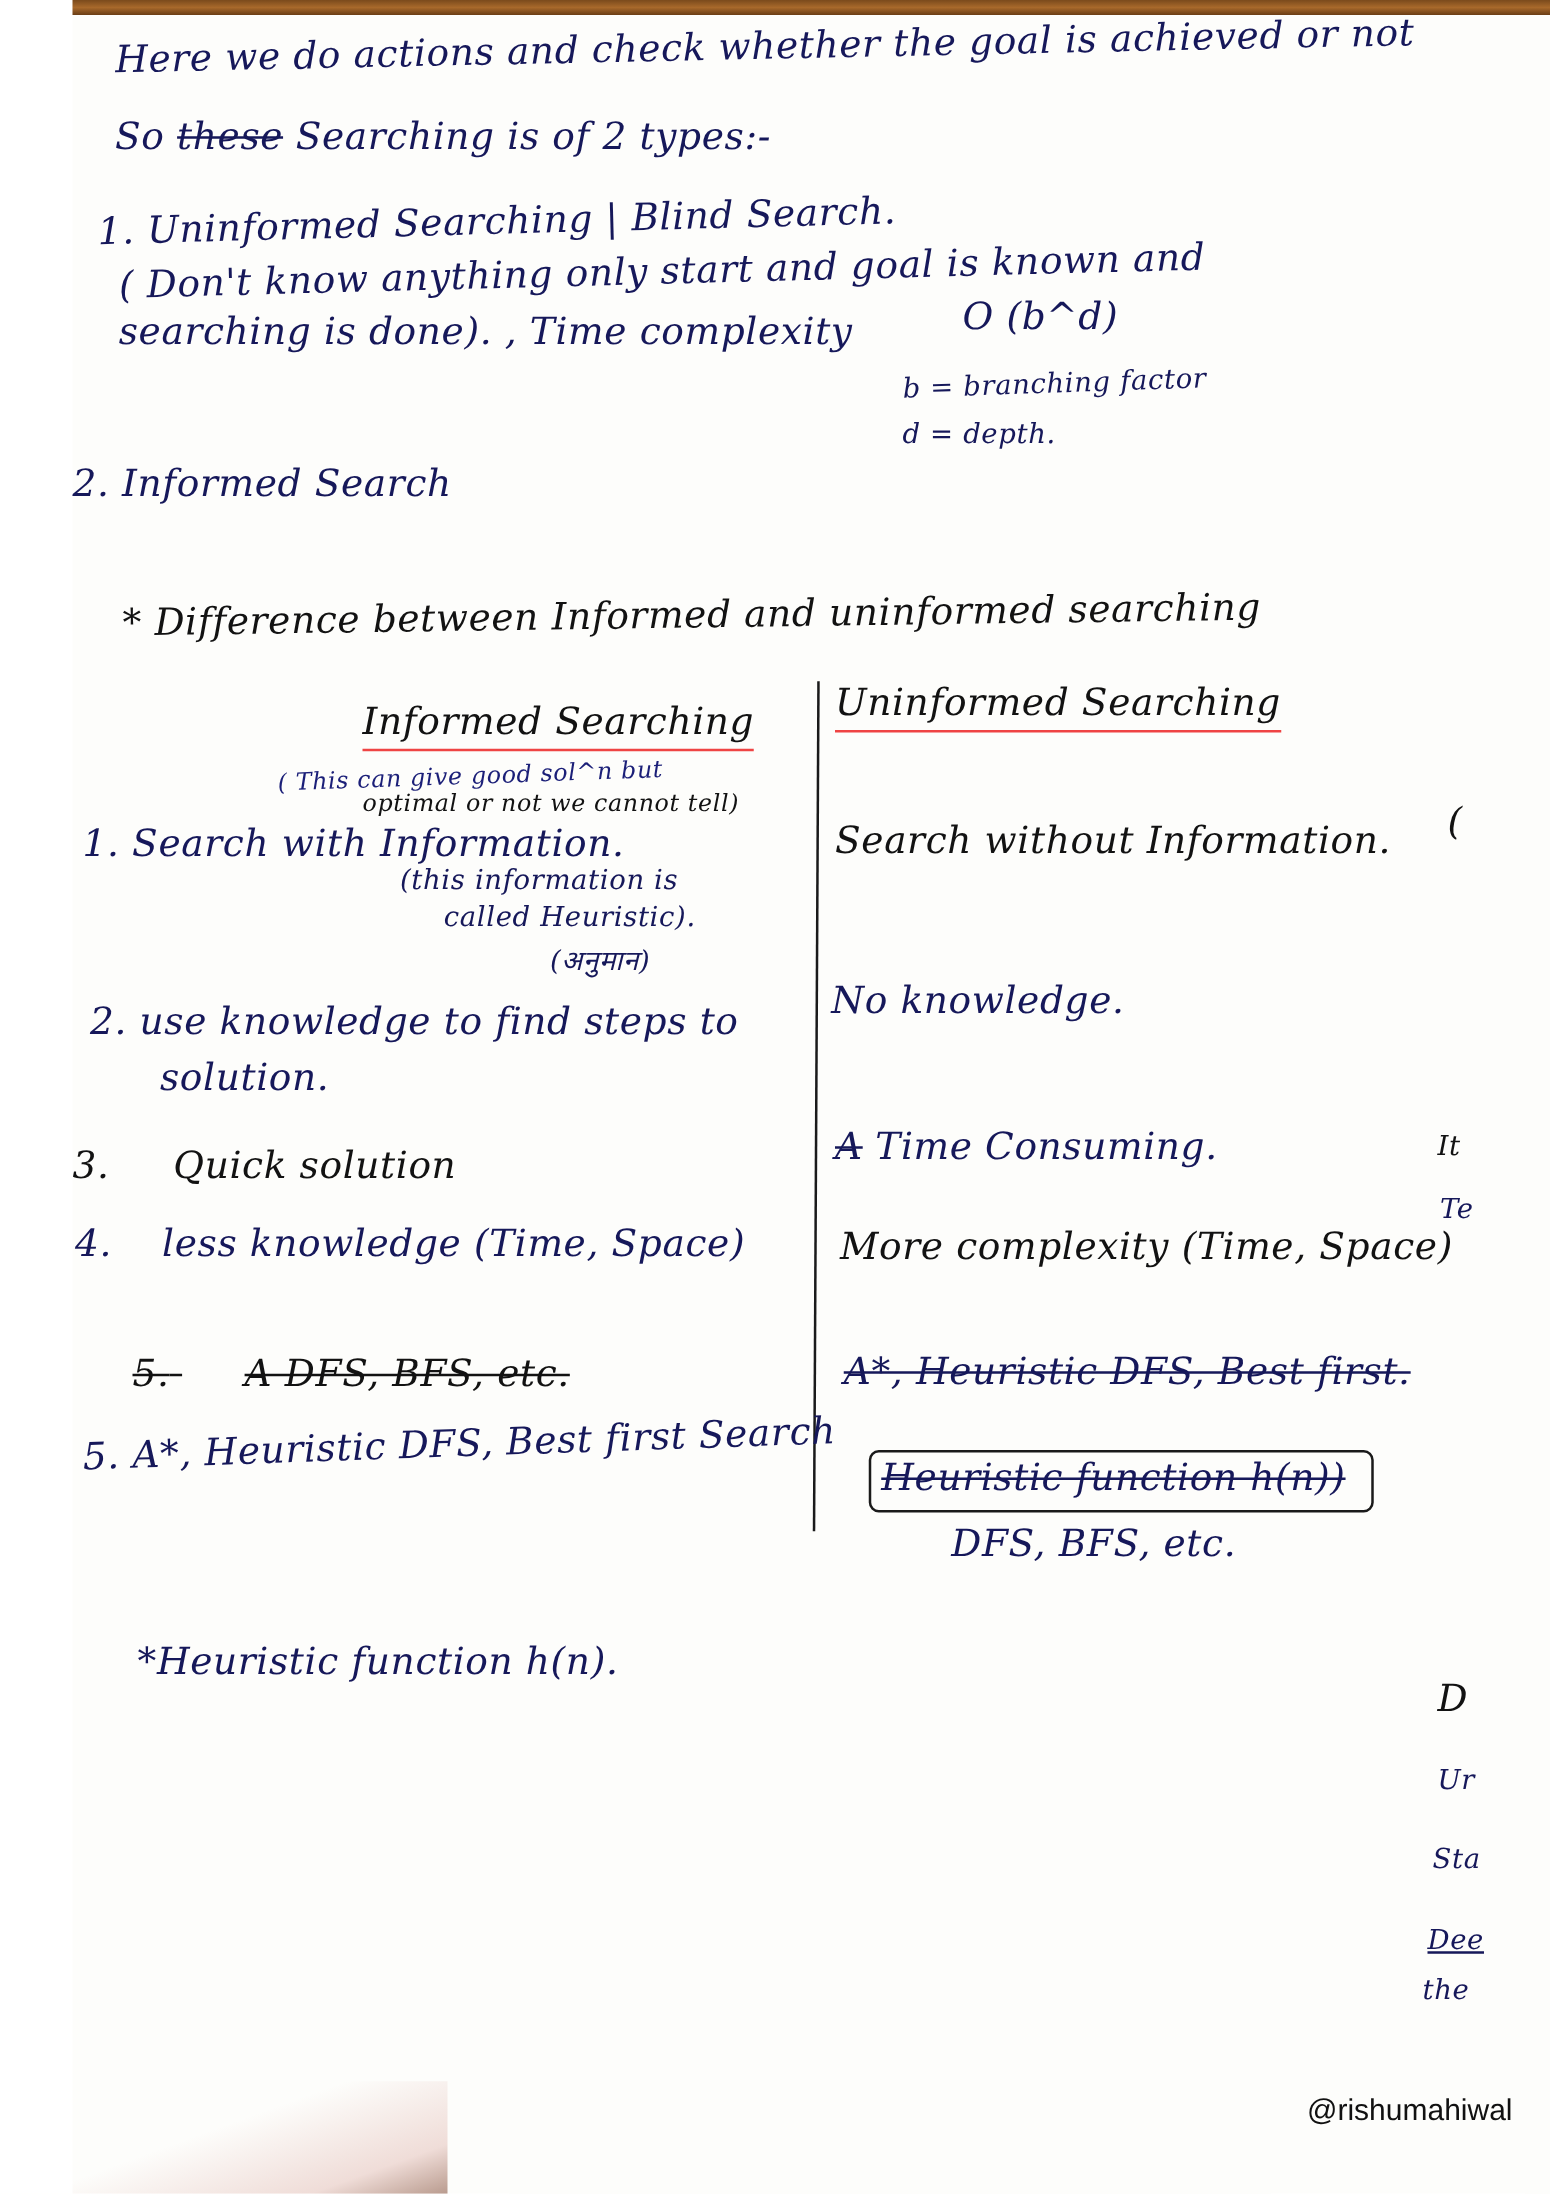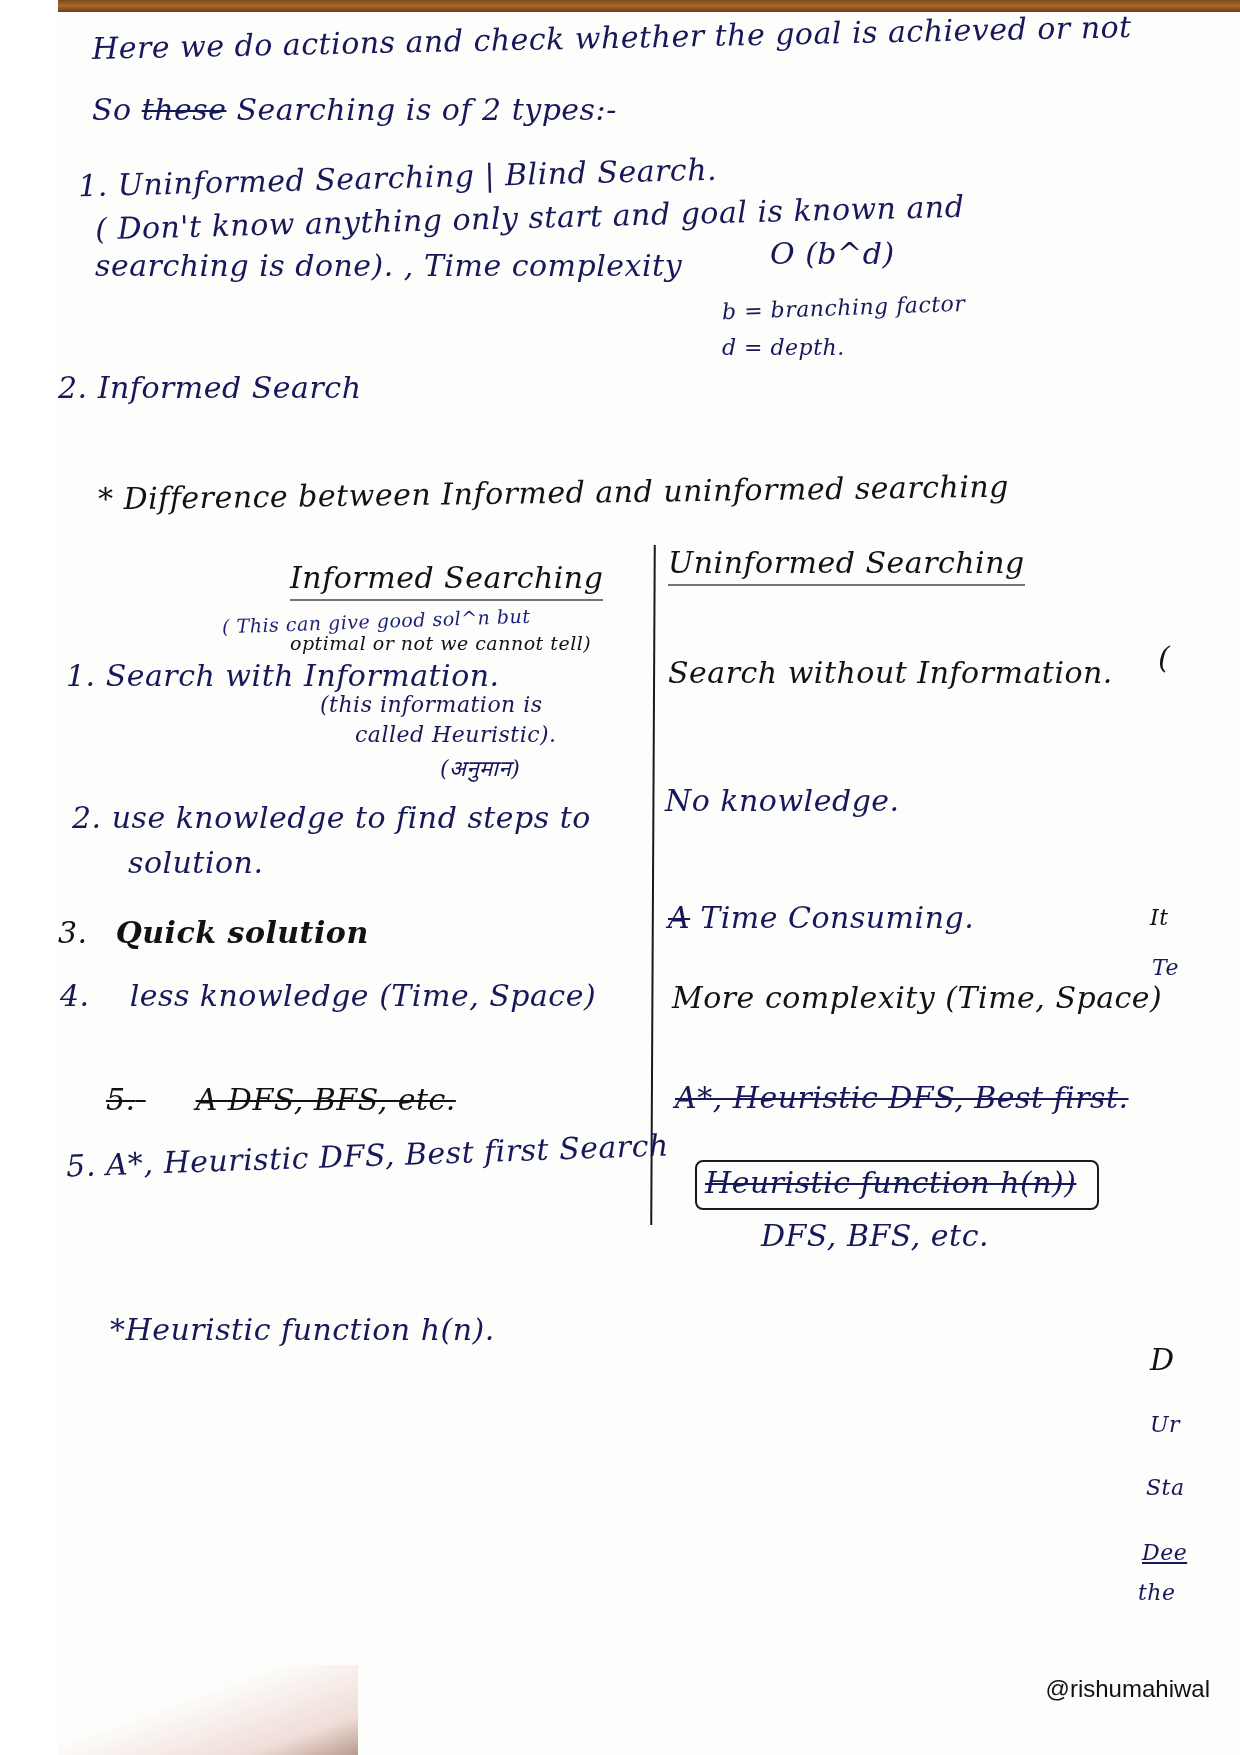--- a/index.html
+++ b/index.html
@@ -24,21 +24,21 @@
   .hw {
     position: absolute; white-space: nowrap;
     font-family: "DejaVu Serif", serif; font-style: italic;
     font-size: 30px; color: #16185a; letter-spacing: 0.5px;
   }
   .ink-black { color: #121212; }
   .ink-blue { color: #1b1f78; }
   .small { font-size: 22px; }
   .xsmall { font-size: 19px; }
   .strike { text-decoration: line-through; text-decoration-thickness: 2px; }
-  .underline { border-bottom: 2px solid #737373; padding-bottom: 4px; }
+  .underline { border-bottom: 2px solid #ef4444; padding-bottom: 4px; }
   .vline {
     position: absolute; left: 652px; top: 545px; width: 2px; height: 680px;
     background: #1a1a1a; transform: rotate(0.3deg);
   }
   .boxed {
     position: absolute; border: 2px solid #1a1a1a; border-radius: 8px;
     left: 695px; top: 1160px; width: 400px; height: 46px;
   }
   .watermark {
     position: absolute; right: 30px; top: 1675px;
@@ -99,21 +99,21 @@
 
 <div class="hw" style="left:72px; top:800px;">
   <span>2.</span>
   <span>use knowledge to find steps to</span>
 </div>
 <div class="hw" style="left:128px; top:845px;">solution.</div>
 <div class="hw" style="left:665px; top:783px;">No knowledge.</div>
 
 <div class="hw ink-black" style="left:58px; top:915px;">
   <span>3.</span>
-  <span style="margin-left:18px;font-weight:bold;">Quick solution</span>
+  <span style="margin-left:41px;">Quick solution</span>
 </div>
 <div class="hw" style="left:668px; top:900px;">
   <span class="strike">A</span>
   <span>Time Consuming.</span>
 </div>
 
 <div class="hw" style="left:60px; top:978px;">
   <span>4.</span>
   <span style="margin-left:30px;">less knowledge (Time, Space)</span>
 </div>

